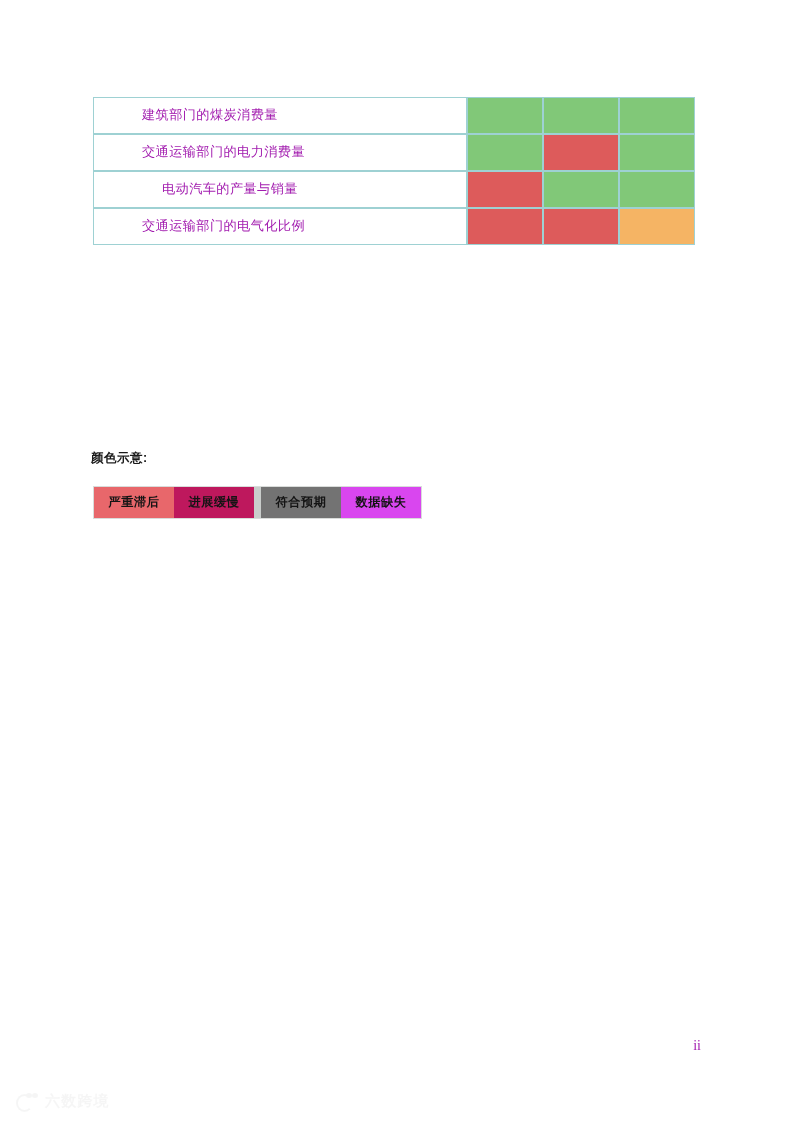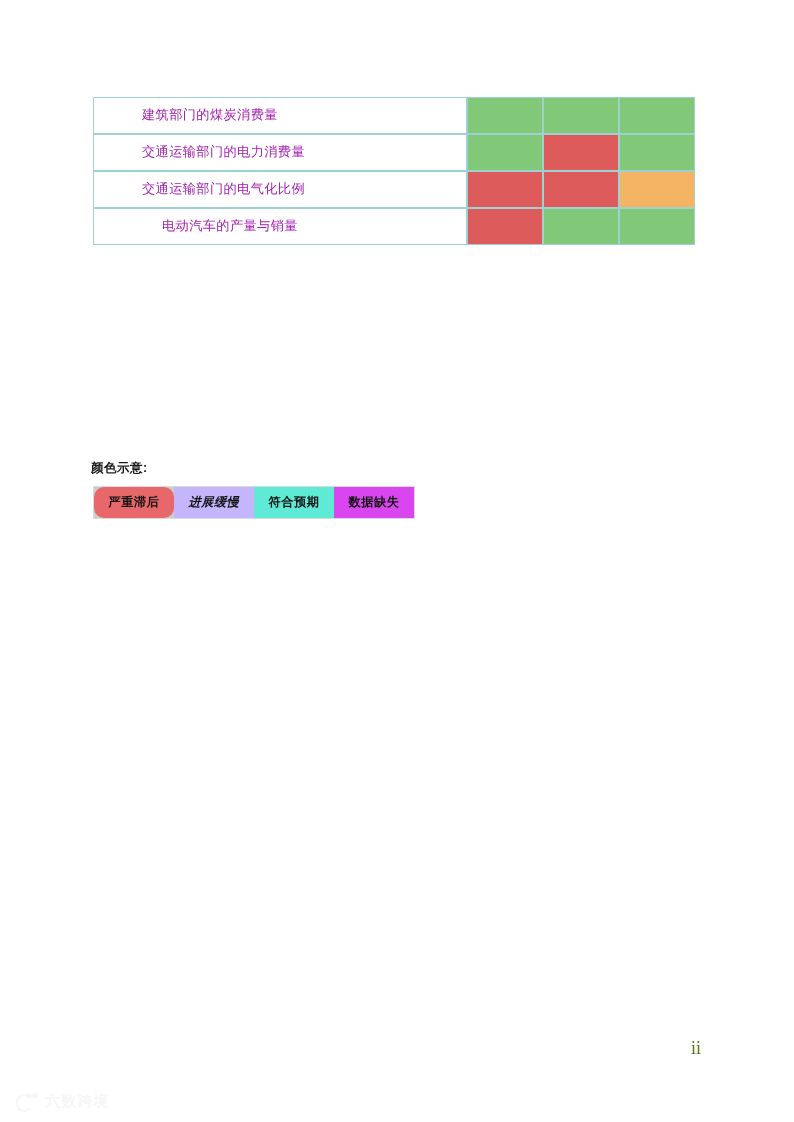--- a/index.html
+++ b/index.html
@@ -66,21 +66,20 @@
 
   
   #legend-title {
     position: absolute;
     left: 91px;
     top: 450px;
     font-size: 12.5px;
     font-weight: bold;
     color: #1a1a1a;
     letter-spacing: 0.5px;
-    margin-top: 10px;
   }
   #legend-box {
     position: absolute;
     left: 93px;
     top: 486px;
     height: 31px;
     display: flex;
     align-items: stretch;
     background: #c9cdcb;
     border: 1px solid #d9dcda;
@@ -89,32 +88,32 @@
     display: flex;
     align-items: center;
     justify-content: center;
     font-size: 12.2px;
     font-weight: bold;
     color: #141414;
     letter-spacing: 0.6px;
     padding: 0 9px;
     min-width: 62px;
   }
-  .legend-item.lg-red    { background: #e8676b; border-radius: 10px; }
-  .legend-item.lg-orange { background: #c4b5fd; font-style: italic; }
-  .legend-item.lg-green  { background: #5eead4; }
+  .legend-item.lg-red    { background: #e8676b; }
+  .legend-item.lg-orange { background: #be185d; }
+  .legend-item.lg-green  { background: #737373; margin-left: 7px; }
   .legend-item.lg-gray   { background: #d946ef; }
 
   
   #page-number {
     position: absolute;
     right: 93px;
     top: 1038px;
-    font-size: 18px;
-    color: #4d7c0f;
+    font-size: 14px;
+    color: #a21caf;
     font-family: "Liberation Serif", "DejaVu Serif", serif;
   }
 
   
   #watermark {
     position: absolute;
     left: 16px;
     top: 1092px;
     display: flex;
     align-items: center;
@@ -168,34 +167,34 @@
         </tr>
         <tr>
           <td class="label-cell indent-2">
             <span class="label-text">交通运输部门的电力消费量</span>
           </td>
           <td class="status-cell s-green"></td>
           <td class="status-cell s-red"></td>
           <td class="status-cell s-green"></td>
         </tr>
         <tr>
+          <td class="label-cell indent-3">
+            <span class="label-text">电动汽车的产量与销量</span>
+          </td>
+          <td class="status-cell s-red"></td>
+          <td class="status-cell s-green"></td>
+          <td class="status-cell s-green"></td>
+        </tr>
+        <tr>
           <td class="label-cell indent-2">
             <span class="label-text">交通运输部门的电气化比例</span>
           </td>
           <td class="status-cell s-red"></td>
           <td class="status-cell s-red"></td>
           <td class="status-cell s-orange"></td>
-        </tr>
-        <tr>
-          <td class="label-cell indent-3">
-            <span class="label-text">电动汽车的产量与销量</span>
-          </td>
-          <td class="status-cell s-red"></td>
-          <td class="status-cell s-green"></td>
-          <td class="status-cell s-green"></td>
         </tr>
       </tbody>
   </table>
 
   <div id="legend-title">颜色示意:</div>
 
   <div id="legend-box">
       <div class="legend-item lg-red">严重滞后</div>
       <div class="legend-item lg-orange">进展缓慢</div>
       <div class="legend-item lg-green">符合预期</div>

